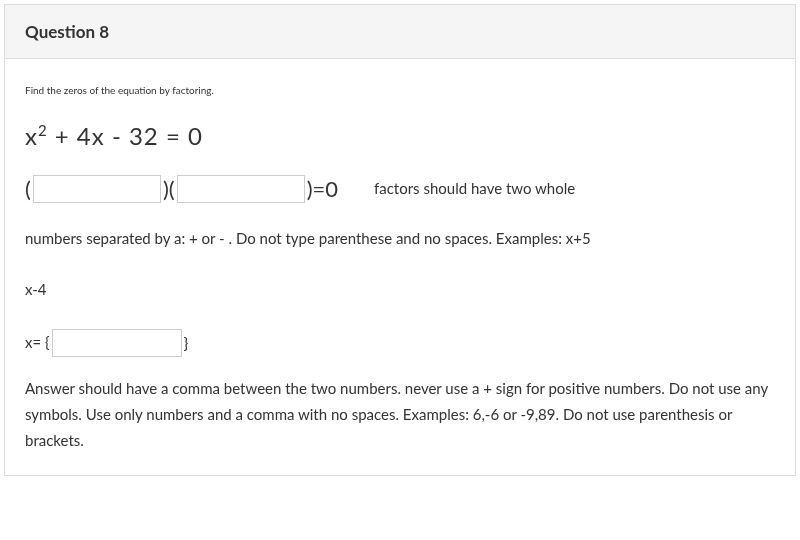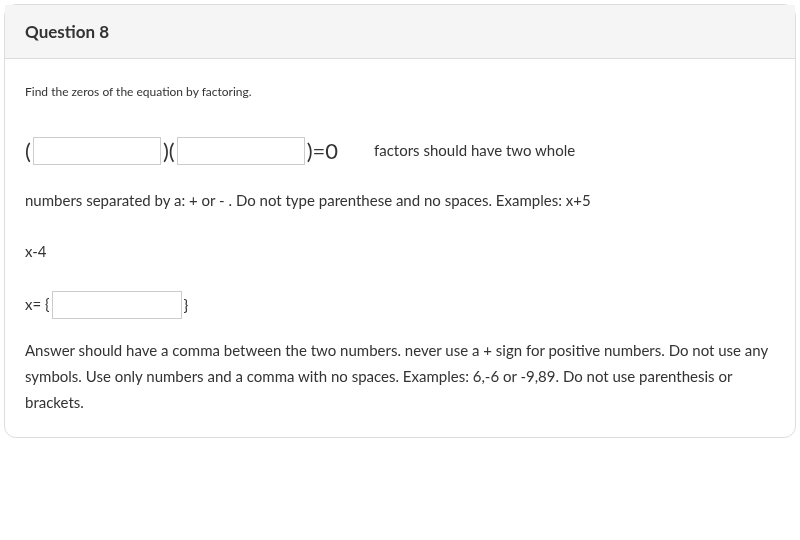--- a/index.html
+++ b/index.html
@@ -10,41 +10,41 @@
     body {
       font-family: 'Lato', 'Helvetica Neue', Arial, sans-serif;
       background: #ffffff;
       width: 800px;
       height: 540px;
       padding: 0;
     }
     .question-container {
       border: 1px solid #ddd;
       margin: 4px;
-      border-radius: 12px;
+      border-radius: 0;
     }
     .question-header {
       background: #f5f5f5;
       padding: 16px 20px;
       border-bottom: 1px solid #ddd;
     }
     .question-title {
       font-size: 17px;
       font-weight: bold;
       color: #333;
     }
     .question-body {
       padding: 24px 20px 22px 20px;
       font-size: 15px;
       color: #333;
       line-height: 1.5;
     }
     .prompt {
-      margin-bottom: 33px;
-      font-size: 12px;
+      margin-bottom: 20px;
+      font-size: 10px;
     }
     .equation {
       font-size: 24px;
       margin-bottom: 18px;
       letter-spacing: 1px;
     }
     .equation sup {
       font-size: 15px;
       vertical-align: super;
     }
@@ -107,20 +107,23 @@
   </style>
 </head>
 <body>
 
 <div class="question-container">
   <div class="question-header">
     <div class="question-title">Question 8</div>
   </div>
   <div class="question-body">
     <div class="prompt">Find the zeros of the equation by factoring.</div>
+    <div class="equation">
+      <span>x</span><sup>2</sup><span> + 4x - 32  = 0</span>
+    </div>
     <div class="factor-line">
       <span class="paren">(</span>
       <input type="text" style="">
       <span class="paren">)(</span>
       <input type="text" style="">
       <span class="eq">)=0</span>
       <span class="hint-inline">factors should have two whole</span>
     </div>
     <div class="hint-block">numbers separated by a: + or - .  Do not type parenthese and no spaces.  Examples:  x+5</div>
     <div class="xminus">x-4</div>

